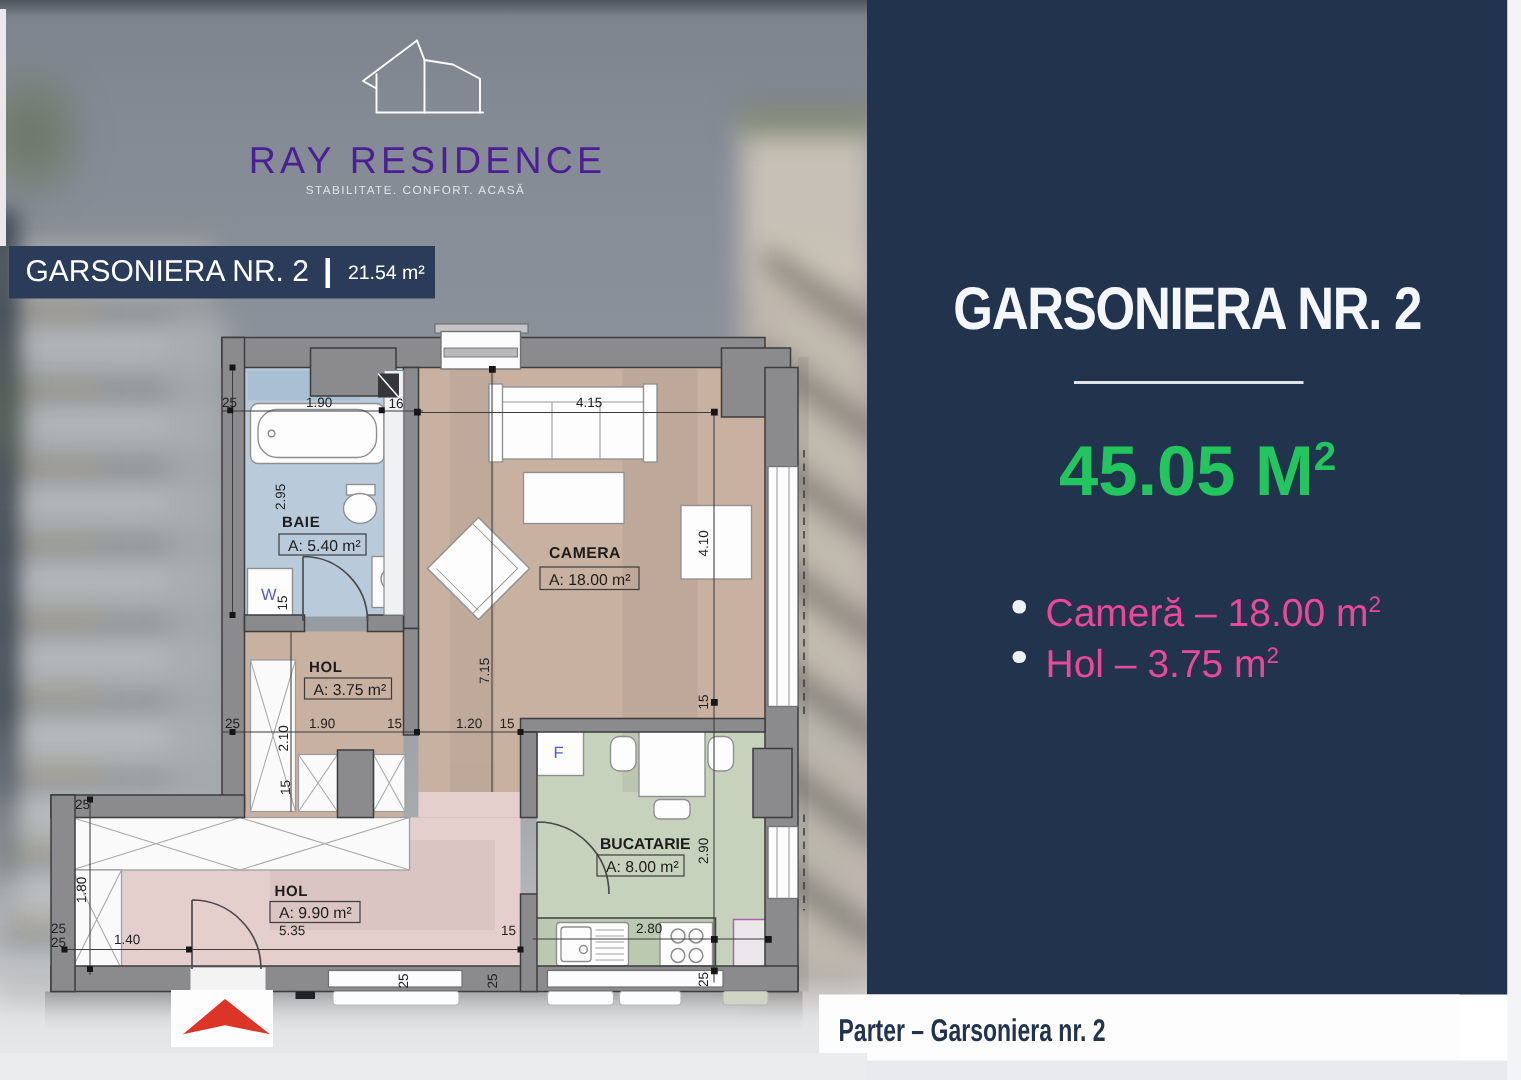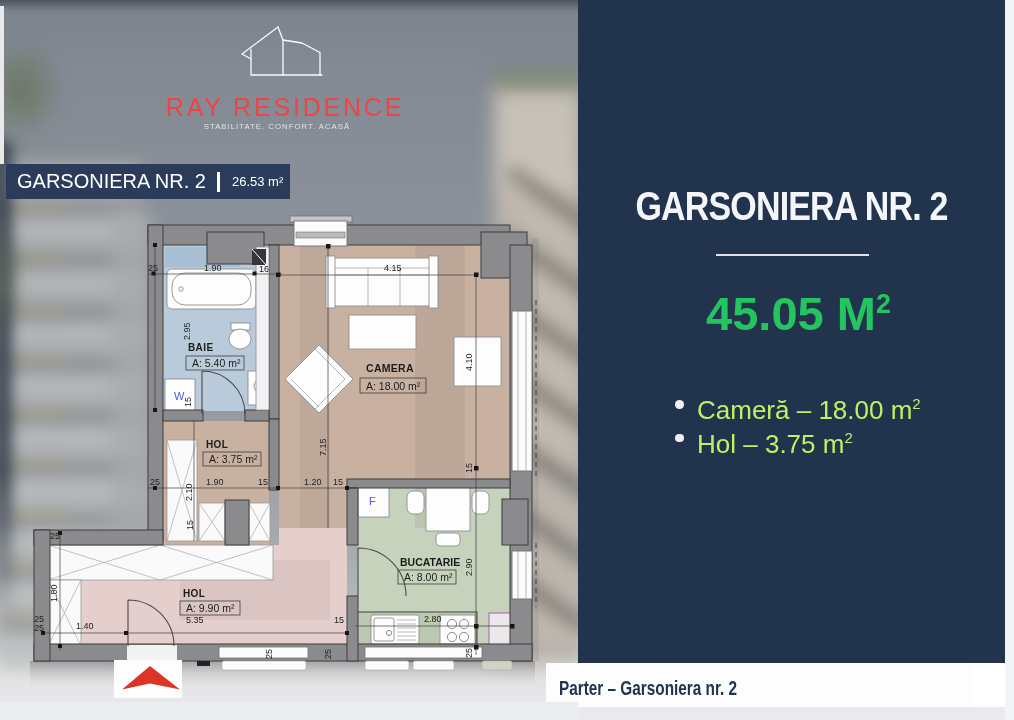--- a/index.html
+++ b/index.html
@@ -13,33 +13,33 @@
   
   #panel{left:578px;top:0;width:427px;height:663px;background:#22344d;color:#f2f4f7;}
   #panel h1{margin:0;position:absolute;left:0;width:100%;top:184px;text-align:center;
     font-size:40px;font-weight:bold;letter-spacing:-1px;color:#f4f6f9;
     transform:scaleX(0.85);}
   #divider{position:absolute;left:138px;top:254px;width:153px;height:2px;background:#dfe3e9;}
   #big{position:absolute;left:7px;top:286px;width:100%;text-align:center;
     font-size:47px;font-weight:bold;letter-spacing:0px;color:#22c55e;}
   #big sup{font-size:27px;}
   ul#feats{position:absolute;left:97px;top:387px;margin:0;padding:0;list-style:none;}
-  ul#feats li{position:relative;padding-left:22px;font-size:26px;color:#bef264;
+  ul#feats li{position:relative;padding-left:22px;font-size:26px;color:#ec4899;
     height:33.5px;line-height:33.5px;white-space:nowrap;}
   ul#feats li:before{content:"";position:absolute;left:0;top:13px;width:8.5px;height:8.5px;
     border-radius:50%;background:#edf0f4;}
   ul#feats sup{font-size:15px;}
   #whitebar{left:546px;top:663px;width:427px;height:44px;background:#fdfdfe;}
   #whitebar div{position:absolute;left:13px;top:13px;font-size:21px;font-weight:bold;color:#22344d;
     transform:scaleX(0.73);transform-origin:left top;}
   #rightstrip{left:1005px;top:0;width:9px;height:720px;background:#f3f4f6;}
   #botstrip{left:578px;top:707px;width:427px;height:13px;background:#e8eaed;}
   #botstripL{left:0;top:702px;width:578px;height:18px;background:#ebecee;}
   
-  #brand{left:120px;top:93px;width:330px;text-align:center;color:#ef4444;
+  #brand{left:120px;top:93px;width:330px;text-align:center;color:#4c1d95;
     font-size:25px;letter-spacing:2.8px;font-weight:400;}
   #tag{left:112px;top:122px;width:330px;text-align:center;color:#dfe3e7;
     font-size:7.8px;letter-spacing:1px;}
   
   #banner{left:6px;top:164px;width:284px;height:35px;background:#2a3c5a;color:#fff;
     display:flex;align-items:center;}
   #banner .t1{font-size:20px;letter-spacing:0px;margin-left:11px;white-space:nowrap;}
   #banner .sep{width:3px;height:20px;background:#fff;margin-left:11px;}
   #banner .t2{font-size:13px;margin-left:12px;white-space:nowrap;}
 </style>
@@ -83,21 +83,21 @@
       <path d="M242 54 L278 27 M251 49.5 L251 75 L322 75 M251 59 L242 54"></path>
       <path d="M283 75 L283 40 L302 43 L320 52.5 L320 75"></path>
       <path d="M283 40 L278 27"></path>
     </g>
   </svg>
   <div id="brand" class="abs">RAY RESIDENCE</div>
   <div id="tag" class="abs">STABILITATE. CONFORT. ACASĂ</div>
   <div id="banner" class="abs">
     <div class="t1">GARSONIERA NR. 2</div>
     <div class="sep"></div>
-    <div class="t2">26.53 m²</div>
+    <div class="t2">21.54 m²</div>
   </div>
 
   <svg id="plan" class="abs" style="left:0;top:0" width="578" height="720" viewBox="0 0 578 720">
     <defs>
       <linearGradient id="shad" x1="0" y1="0" x2="0" y2="1">
         <stop offset="0" stop-color="#7d7d7f" stop-opacity=".55"></stop>
         <stop offset=".45" stop-color="#9a9a9c" stop-opacity=".25"></stop>
         <stop offset="1" stop-color="#bbb" stop-opacity="0"></stop>
       </linearGradient>
     </defs>

